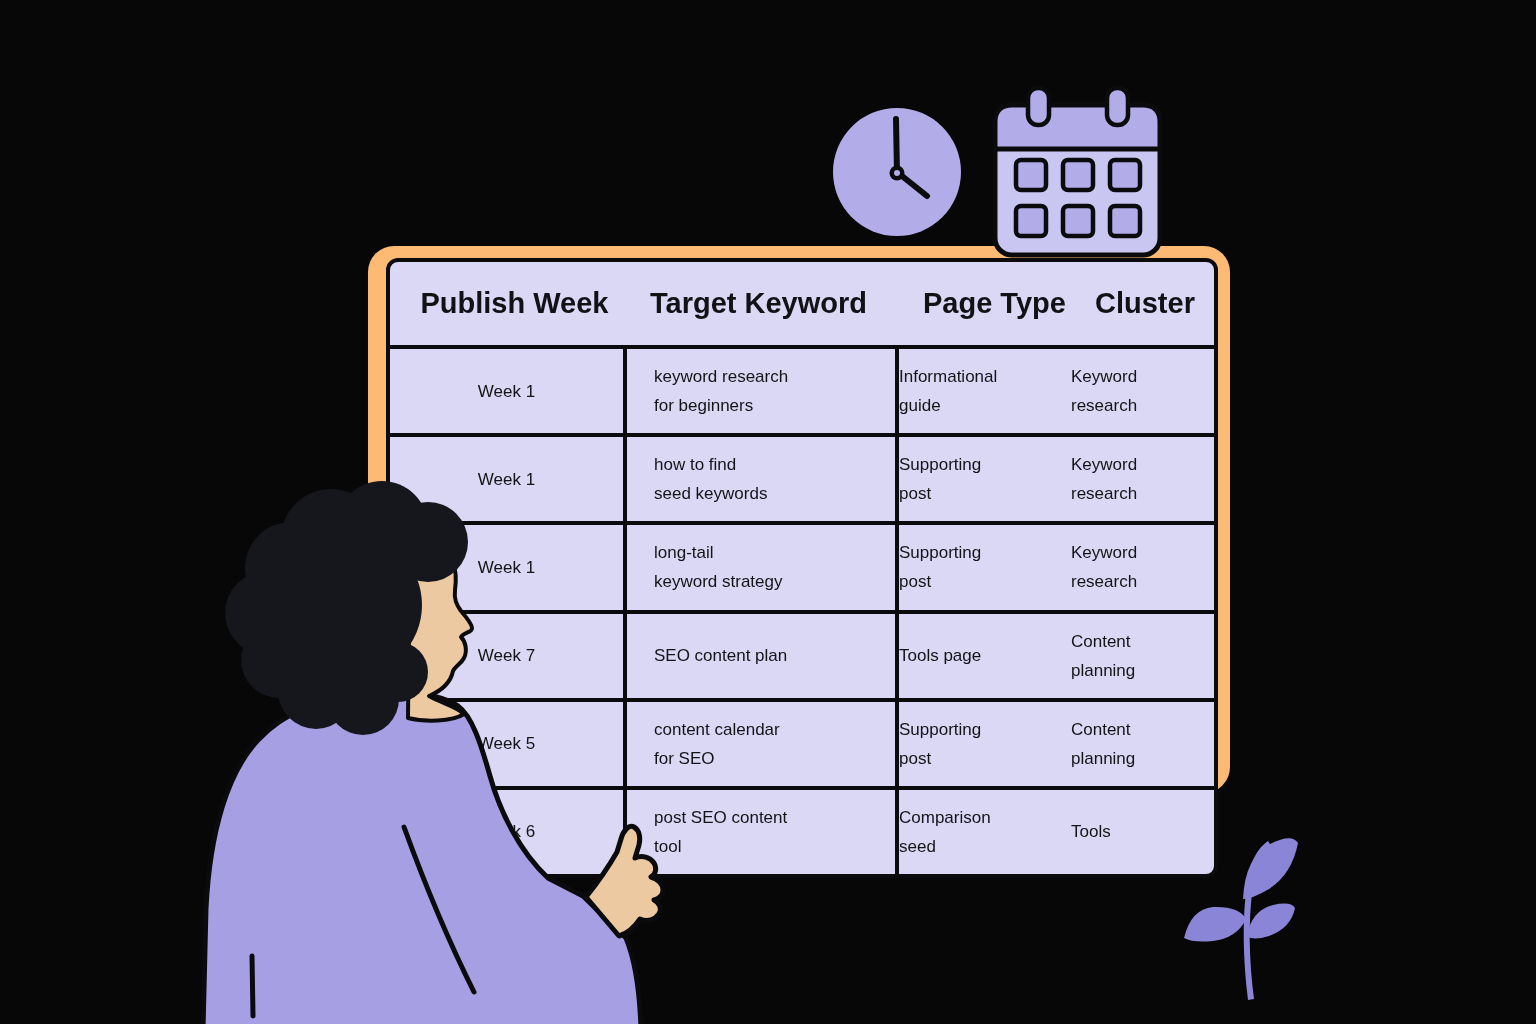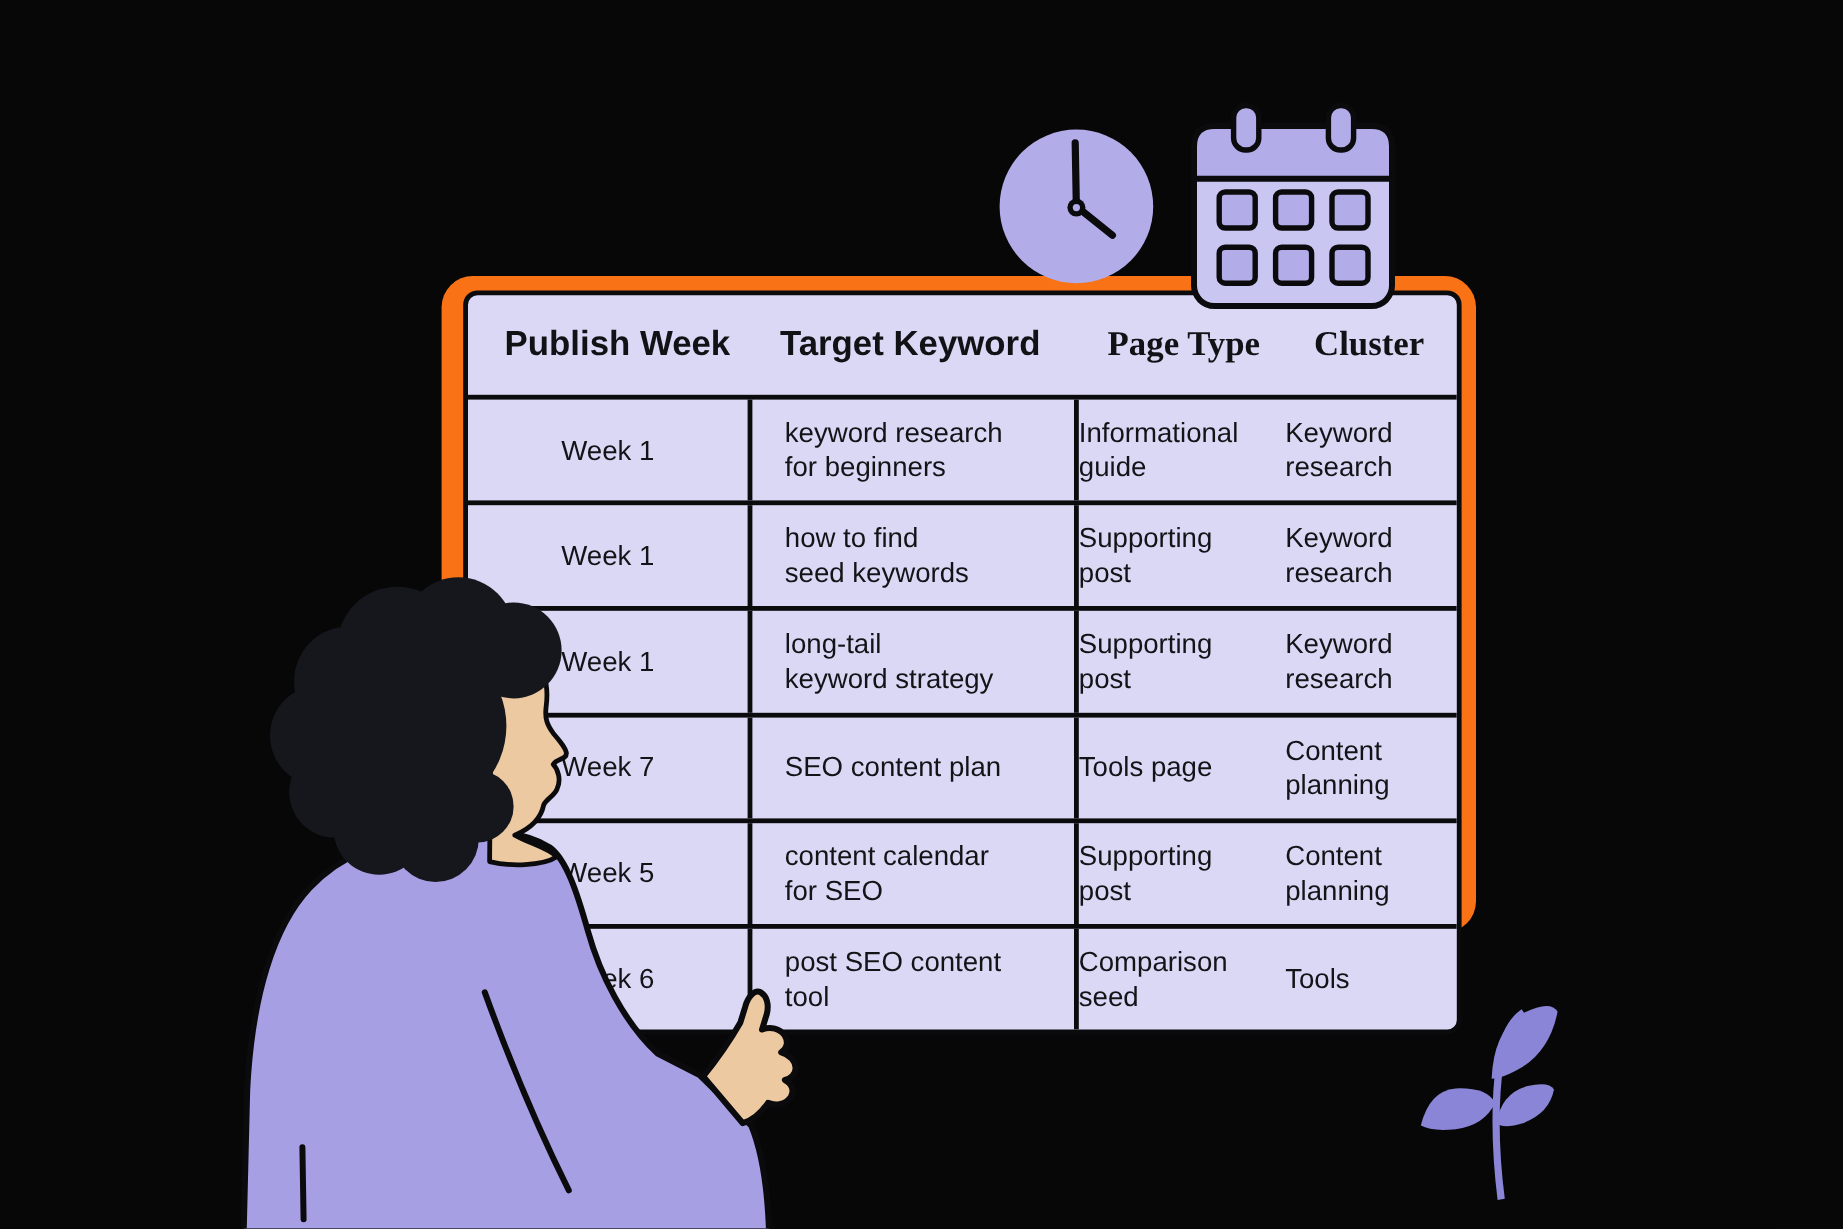--- a/index.html
+++ b/index.html
@@ -1,35 +1,35 @@
 <!DOCTYPE html>
 <html><head>
 <meta charset="utf-8">
 <style>
   html,body{margin:0;padding:0;background:#070708;}
   #canvas{position:relative;width:1536px;height:1024px;background:#070708;overflow:hidden;
           font-family:"Liberation Sans",sans-serif;}
   svg{position:absolute;left:0;top:0;pointer-events:none;}
 
   
-  .frame{position:absolute;left:368px;top:230px;width:862px;height:547px;
-         background:#f97316;border-radius:26px;}
+  .frame{position:absolute;left:368px;top:246px;width:862px;height:547px;
+         background:#fdba74;border-radius:26px;}
   .panel{position:absolute;left:18px;top:12px;width:832px;height:620px;box-sizing:border-box;
          background:#dbd8f5;border:4px solid #0b0b0e;border-radius:12px;
          display:flex;flex-direction:column;overflow:hidden;}
   .thead{height:83px;flex:0 0 83px;display:flex;align-items:center;
          font-size:29px;font-weight:700;color:#121216;}
   .thead .h1{width:233px;text-align:center;text-indent:16px;}
   .thead .h2{width:272px;box-sizing:border-box;padding-left:27px;}
-  .thead .h34{width:319px;box-sizing:border-box;padding-left:28px;display:flex;font-family:Liberation Serif, serif;}
+  .thead .h34{width:319px;box-sizing:border-box;padding-left:28px;display:flex;}
   .thead .h3{width:172px;}
   .thead .h4{flex:1;}
   .rows{flex:1;display:flex;flex-direction:column;}
   .row{flex:1;display:flex;border-top:4px solid #0b0b0e;
-       font-size:23px;line-height:29px;color:#141418;}
+       font-size:17px;line-height:29px;color:#141418;}
   .c{display:flex;align-items:center;box-sizing:border-box;white-space:pre-line;}
   .cw{width:233px;justify-content:center;}
   .ck{width:272px;border-left:4px solid #0b0b0e;padding-left:27px;}
   .cpc{width:319px;border-left:4px solid #0b0b0e;}
   .cpt{width:172px;white-space:pre-line;}
   .ccl{flex:1;white-space:pre-line;}
   .cpc .inner{display:flex;align-items:center;width:100%;}
 </style>
 </head>
 <body>

